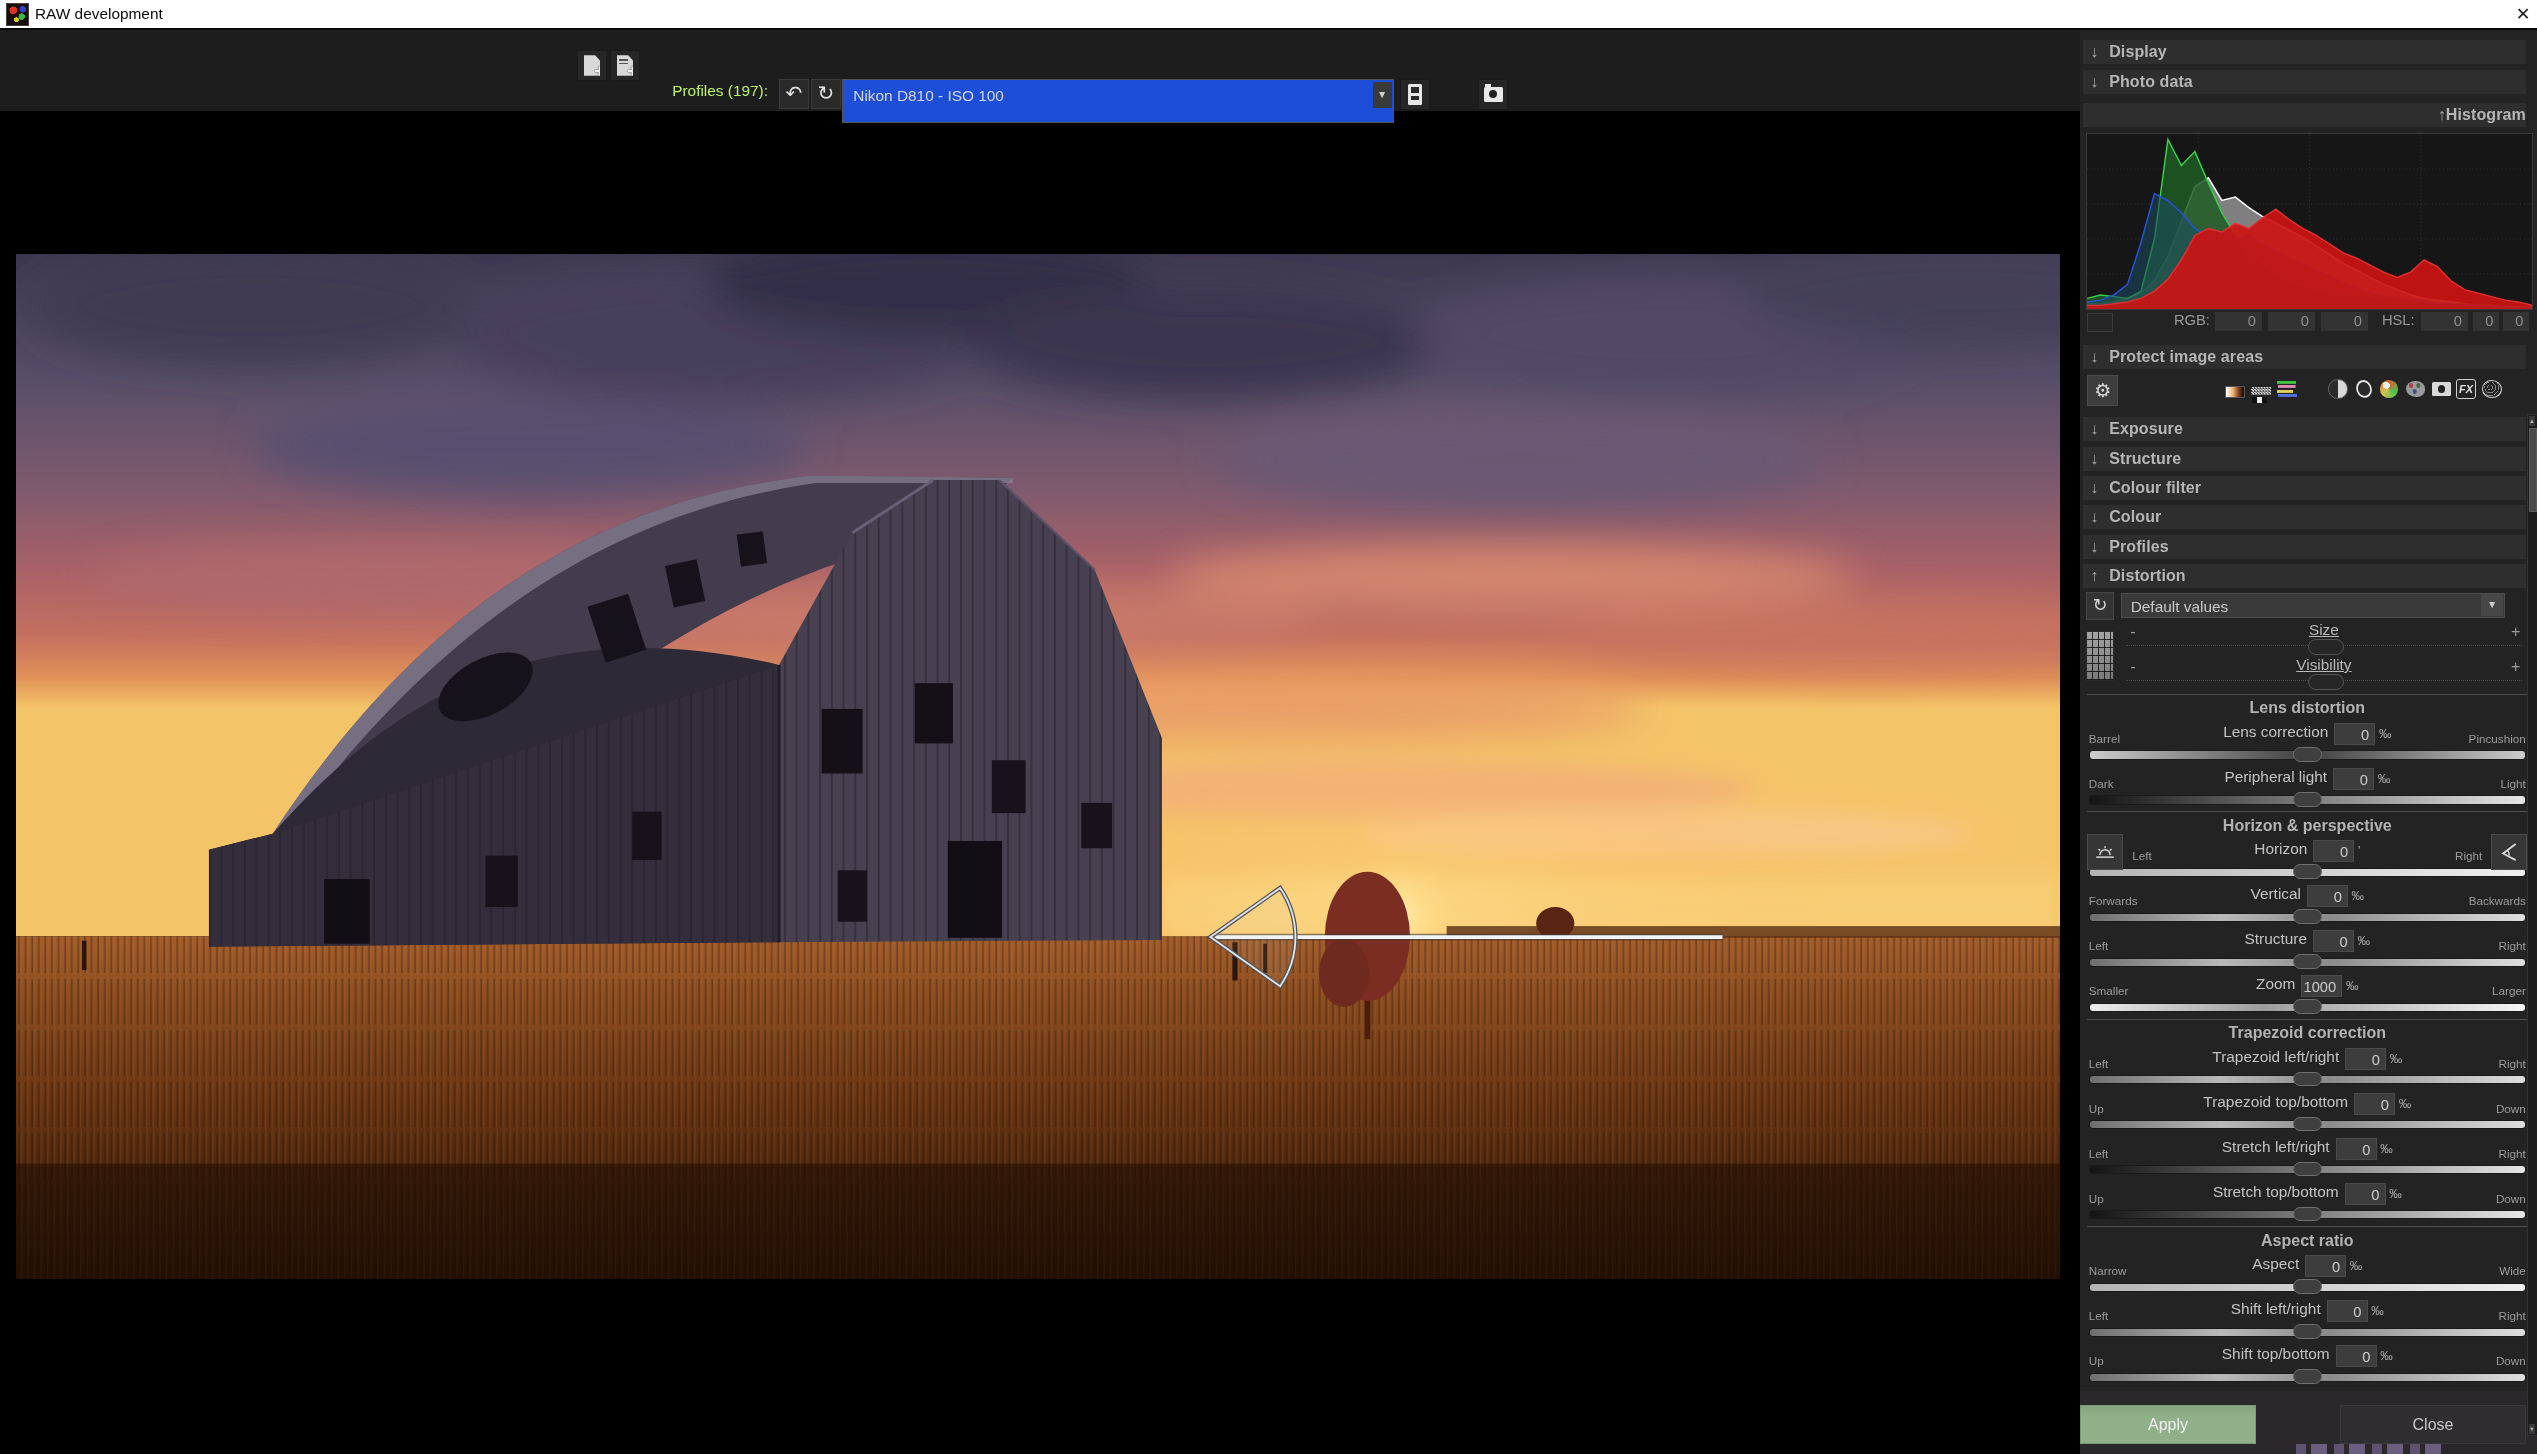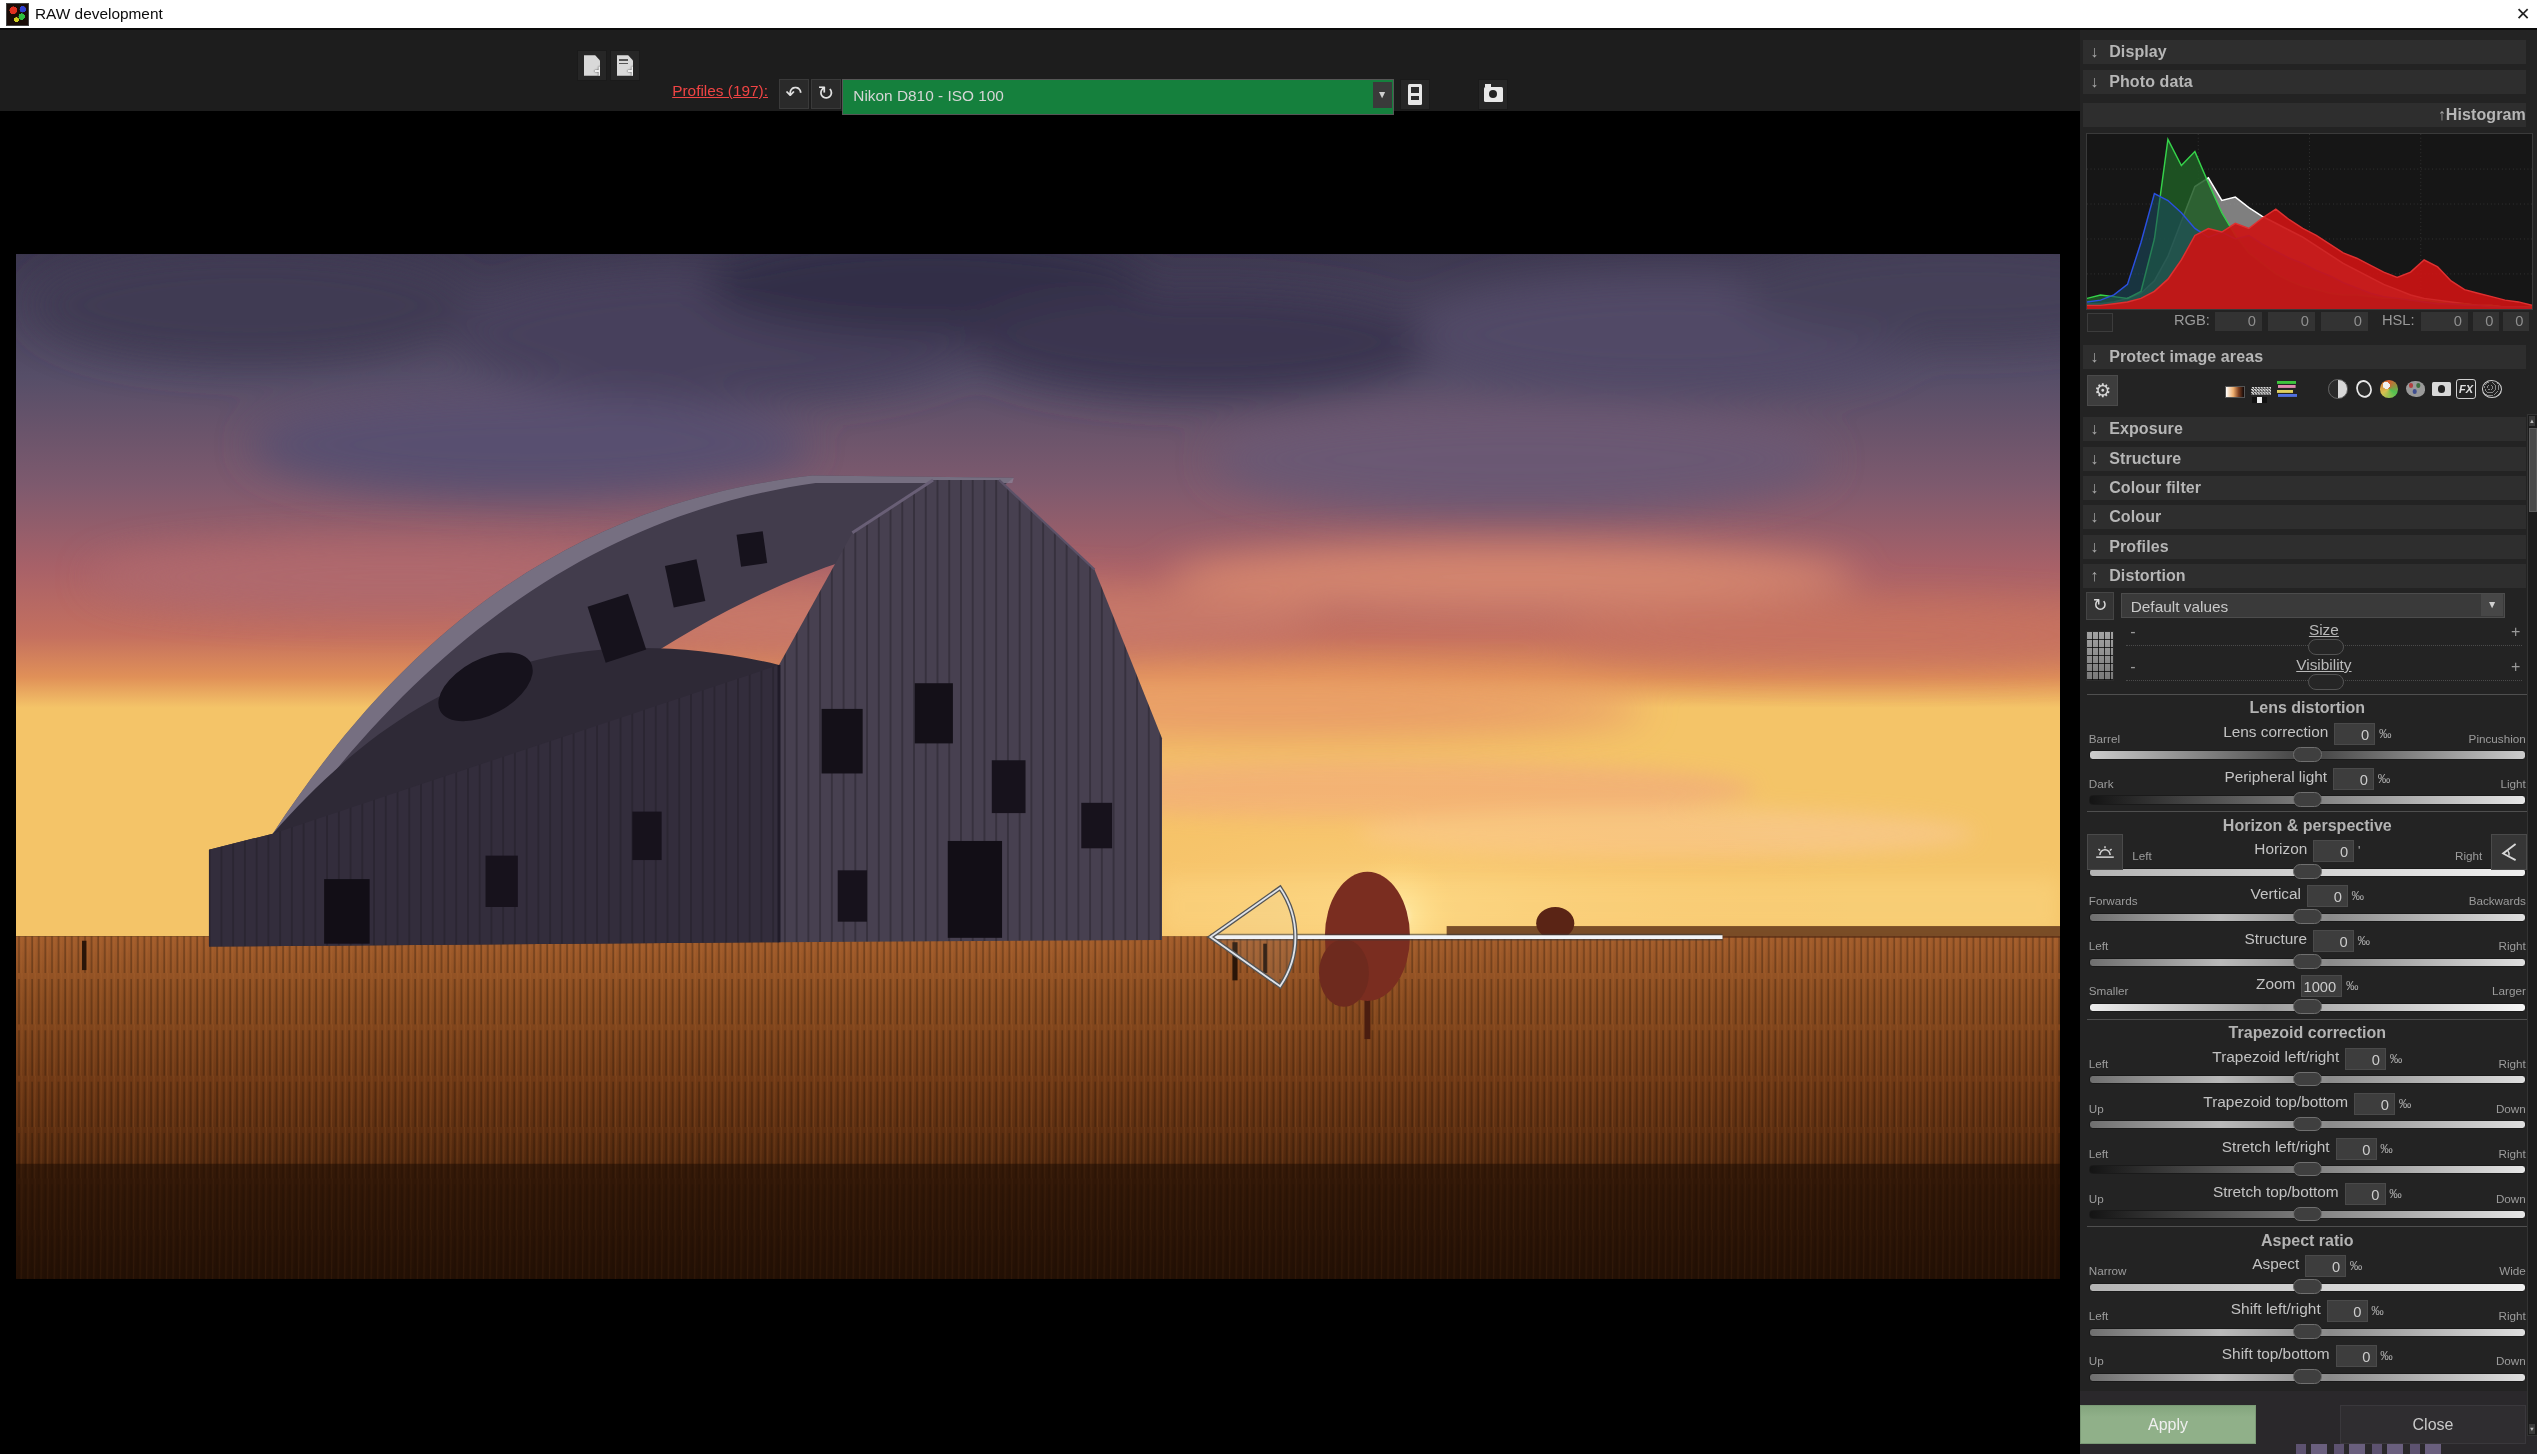--- a/index.html
+++ b/index.html
@@ -19,24 +19,24 @@
 
   
   #toolbar{left:0;top:30px;width:2080px;height:81px;background:#1d1d1d;}
   .tb-btn{position:absolute;width:28px;height:29px;background:#262626;border:0.7px solid #1a1a1a;
           display:flex;align-items:center;justify-content:center;}
   .doc-icon{width:16px;height:20.5px;background:#d9d9d9;clip-path:polygon(0 0,70% 0,100% 25%,100% 100%,0 100%);position:relative;}
   .doc-icon.lines{background:linear-gradient(#d9d9d9 0 0);}
   .doc-icon.lines::before{content:"";position:absolute;left:2.2px;top:3.7px;width:8.8px;height:7.3px;
      background:repeating-linear-gradient(#555 0 1.5px,transparent 1.5px 3.7px);}
   .doc-plus::after{content:"+";position:absolute;right:-5.1px;bottom:-6.6px;font-size:19px;font-weight:bold;color:#efefef;text-shadow:0 0 1.5px #000;}
-  #profiles-label{left:651px;top:52px;width:117px;font-size:15.4px;color:#ef4444;text-align:right;text-decoration:underline;}
+  #profiles-label{left:651px;top:52px;width:117px;font-size:15.4px;color:#bef264;text-align:right;}
   .round-btn{position:absolute;width:28px;height:28px;background:#2a2a2a;border:0.7px solid #3a3a3a;color:#e2e2e2;
              font-size:20px;text-align:center;line-height:26.4px;cursor:pointer;}
-  #profile-select{left:842px;top:49px;width:552px;height:36px;background:#15803d;border:0.7px solid #565656;
+  #profile-select{left:842px;top:49px;width:552px;height:44px;background:#1d4ed8;border:0.7px solid #565656;
      color:#d6d6d6;font-size:15.4px;line-height:31px;padding-left:10.3px;box-sizing:border-box;cursor:pointer;}
   #profile-arrow{position:absolute;right:1.5px;top:1.5px;width:19px;height:26.4px;background:#3a3a3a;color:#cfcfcf;
      font-size:10.3px;text-align:center;line-height:26.4px;}
   #save-profile-btn{left:1400px;top:49px;}
   .cardreader{width:14.7px;height:20.5px;background:#e6e6e6;border-radius:1.5px;position:relative;}
   .cardreader::before{content:"";position:absolute;left:2.9px;top:2.9px;width:8.8px;height:5.9px;background:#2a2a2a;}
   .cardreader::after{content:"";position:absolute;left:2.9px;top:11.7px;width:8.8px;height:4.4px;background:#2a2a2a;}
   #camera-btn{left:1478px;top:49px;}
   .camera-shape{width:19px;height:14.7px;background:#e8e8e8;border-radius:1.5px;position:relative;}
   .camera-shape::before{content:"";position:absolute;left:5.9px;top:2.9px;width:8px;height:8px;border-radius:50%;background:#222;}

